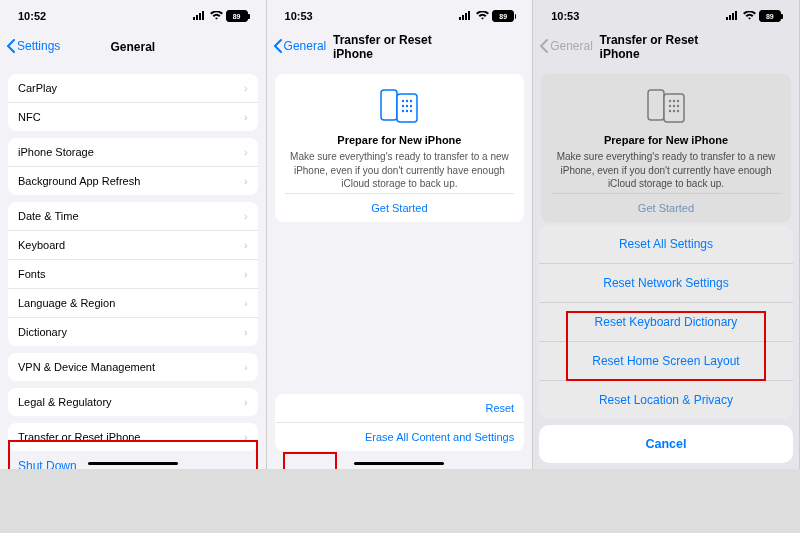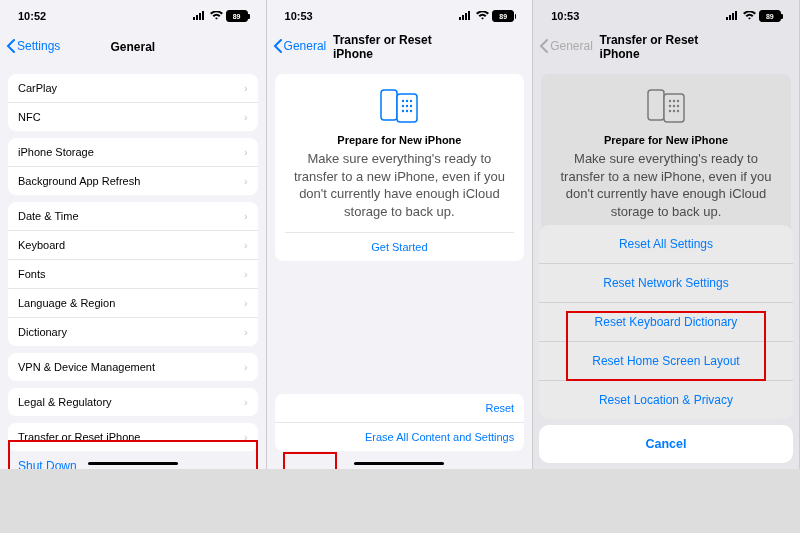--- a/index.html
+++ b/index.html
@@ -25,21 +25,21 @@
   .row { display: flex; align-items: center; justify-content: space-between; padding: 8px 10px; font-size: 11px; color: #000; cursor: pointer; border-top: 0.5px solid #e5e5ea; }
   .row:first-child { border-top: none; }
   .chev { color: #c5c5c7; }
   .row.blue { color: #007aff; justify-content: center; }
   .row.blue.left { justify-content: flex-end; }
   .plain-row { font-size: 12px; color:#007aff; padding: 8px 10px; cursor:pointer;}
 
   .card { background:#fff; border-radius:8px; margin:12px 8px 0; padding: 14px 10px 0; text-align:center; }
   .card .icon-area { display:flex; justify-content:center; margin-bottom:10px; }
   .card h3 { font-size:11px; font-weight:600; margin-bottom:4px; }
-  .card p { font-size:13px; color:#555; line-height:1.35; margin-bottom:12px; }
+  .card p { font-size:10px; color:#555; line-height:1.35; margin-bottom:2px; }
   .card .gs { border-top:0.5px solid #e5e5ea; padding:8px 0; font-size:11px; color:#007aff; cursor:pointer; }
 
   .homebar { position:absolute; bottom:4px; left:50%; transform:translateX(-50%); width:90px; height:3.5px; background:#000; border-radius:2px; }
 
   
   .hl { position:absolute; border:2px solid #d00; pointer-events:none; }
 
   
   .dim-overlay { position:absolute; inset:0; background:rgba(0,0,0,0.05); }
   .sheet { position:absolute; bottom:6px; left:6px; right:6px; }

